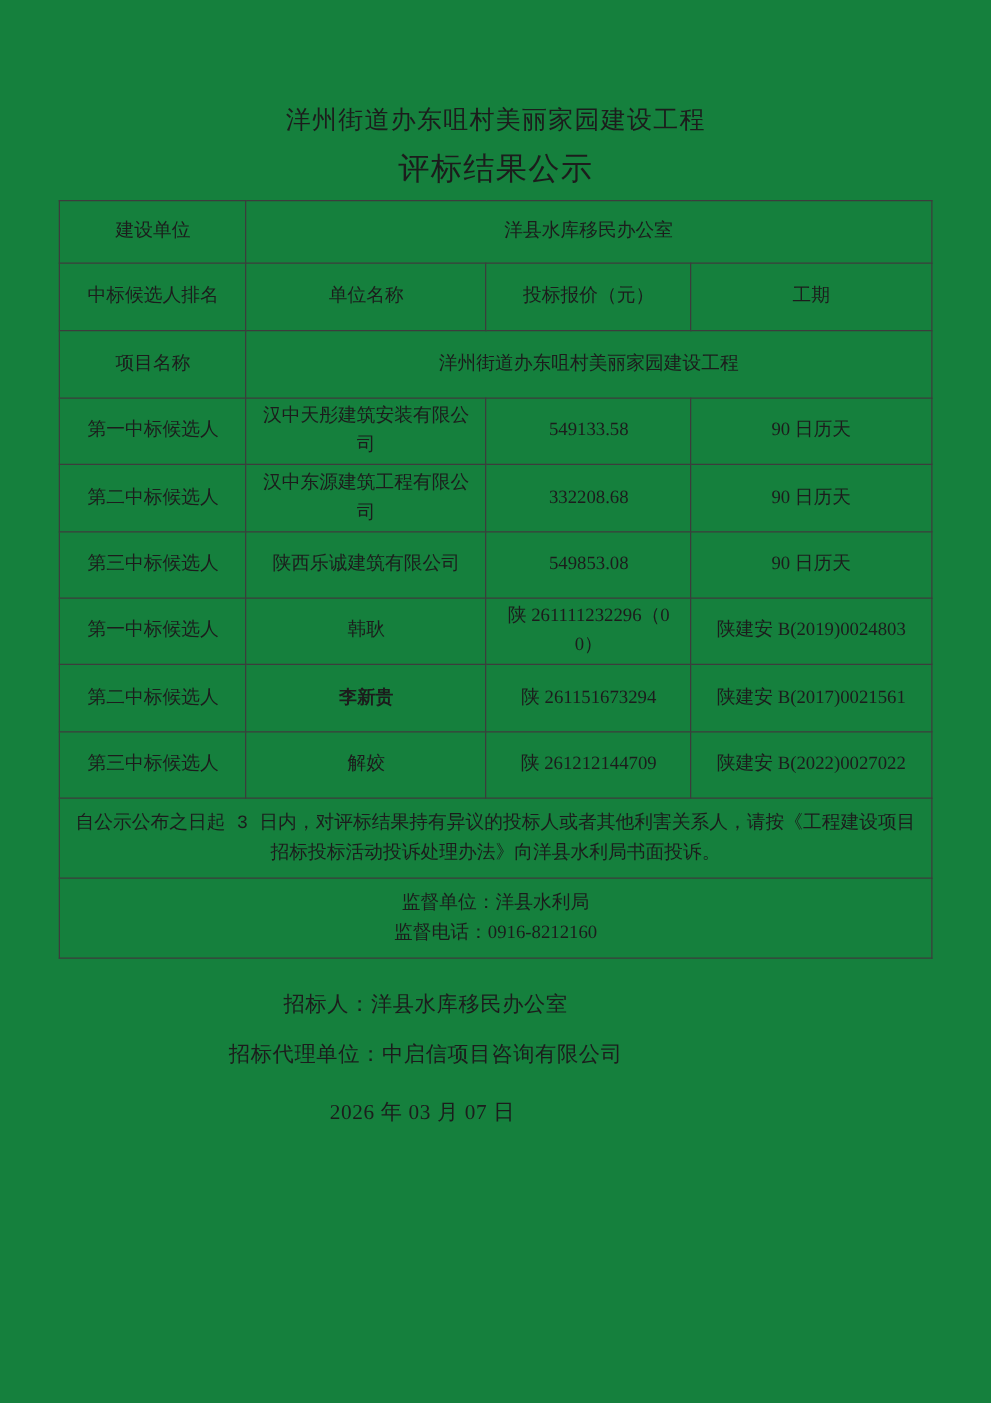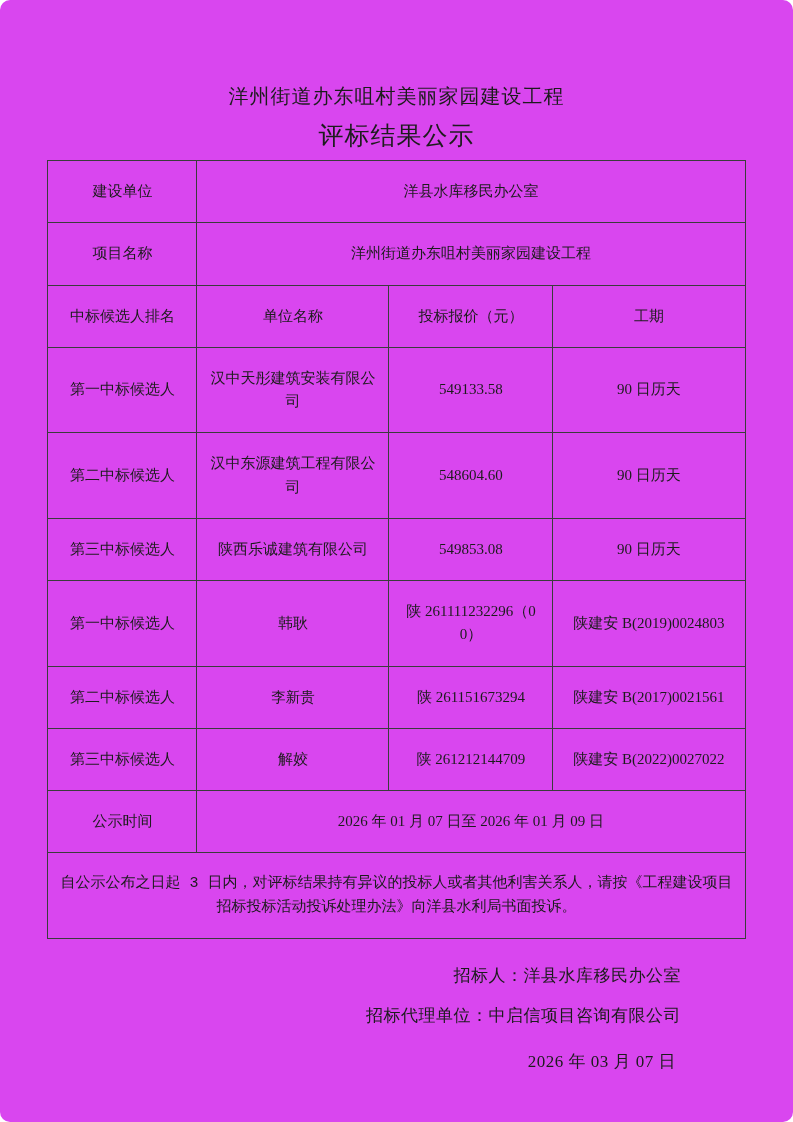--- a/index.html
+++ b/index.html
@@ -12,22 +12,21 @@
     width: 793px;
     height: 1122px;
     font-family: "Liberation Serif", "DejaVu Serif", serif;
     color: #1c1c1c;
     overflow: hidden;
   }
   .page {
     position: relative;
     width: 793px;
     height: 1122px;
-    background: #d946ef;
-    border-radius: 10px;
+    background: #15803d;
   }
   .doc-title {
     padding-top: 84px;
     text-align: center;
     font-size: 20px;
     font-weight: 400;
     line-height: 24px;
     letter-spacing: 1px;
   }
   .doc-subtitle {
@@ -42,45 +41,45 @@
     width: 697px;
     margin: 12px auto 0 auto;
     border-collapse: collapse;
     table-layout: fixed;
     font-size: 15px;
   }
   table.bid-table td {
     border: 1px solid #3c3c3c;
     text-align: center;
     vertical-align: middle;
-    padding: 19px 6px;
+    padding: 2px 6px;
     line-height: 1.55;
     word-break: break-all;
   }
   tr.r50 td { height: 50px; }
   tr.r53 td { height: 53px; }
   tr.r54 td { height: 54px; }
   tr.r47 td { height: 47px; }
   tr.r64 td { height: 64px; }
   td.left-cell { text-align: left; padding-left: 9px; }
   td.notice-cell {
     text-align: left;
     padding: 6px 9px;
     line-height: 2.0;
     font-family: Liberation Mono, monospace;
   }
   td.supervision-cell {
     text-align: left;
     padding: 4px 9px;
     line-height: 1.85;
   }
-  .bold-name { font-weight: 400; font-family: "Liberation Sans", "DejaVu Sans", sans-serif; font-size: 14.5px; }
+  .bold-name { font-weight: 700; font-family: "Liberation Sans", "DejaVu Sans", sans-serif; font-size: 14.5px; }
   .footer {
     margin-top: 26px;
-    text-align: right;
+    text-align: center;
     padding-right: 112px;
     font-size: 17px;
   }
   .footer p {
     margin: 0 0 19px 0;
     line-height: 21px;
     letter-spacing: 0.5px;
   }
   .footer p.footer-date {
     margin-top: 25px;
@@ -101,40 +100,40 @@
       <col style="width:192px">
       <col style="width:164px">
       <col style="width:192px">
     </colgroup>
     <tbody>
       <tr class="r50">
         <td>建设单位</td>
         <td colspan="3">洋县水库移民办公室</td>
       </tr>
       <tr class="r54">
-        <td>项目名称</td>
-        <td colspan="3">洋州街道办东咀村美丽家园建设工程</td>
-      </tr>
-
-      <tr class="r54">
         <td>中标候选人排名</td>
         <td>单位名称</td>
         <td>投标报价（元）</td>
         <td>工期</td>
+      </tr>
+
+      <tr class="r54">
+        <td>项目名称</td>
+        <td colspan="3">洋州街道办东咀村美丽家园建设工程</td>
       </tr>
       <tr class="r53">
         <td>第一中标候选人</td>
         <td>汉中天彤建筑安装有限公司</td>
         <td>549133.58</td>
         <td>90 日历天</td>
       </tr>
       <tr class="r54">
         <td>第二中标候选人</td>
         <td>汉中东源建筑工程有限公司</td>
-        <td>548604.60</td>
+        <td>332208.68</td>
         <td>90 日历天</td>
       </tr>
       <tr class="r53">
         <td>第三中标候选人</td>
         <td>陕西乐诚建筑有限公司</td>
         <td>549853.08</td>
         <td>90 日历天</td>
       </tr>
 
       <tr class="r53">
@@ -149,29 +148,31 @@
         <td>陕 261151673294</td>
         <td>陕建安 B(2017)0021561</td>
       </tr>
       <tr class="r53">
         <td>第三中标候选人</td>
         <td>解姣</td>
         <td>陕 261212144709</td>
         <td>陕建安 B(2022)0027022</td>
       </tr>
 
-      <tr class="r47">
-        <td>公示时间</td>
-        <td colspan="3" class="left-cell">2026 年 01 月 07 日至 2026 年 01 月 09 日</td>
-      </tr>
 
       <tr class="r64">
         <td colspan="4" class="notice-cell">自公示公布之日起 3 日内，对评标结果持有异议的投标人或者其他利害关系人，请按《工程建设项目招标投标活动投诉处理办法》向洋县水利局书面投诉。</td>
       </tr>
 
+      <tr class="r64">
+        <td colspan="4" class="supervision-cell">
+          <div>监督单位：洋县水利局</div>
+          <div>监督电话：0916-8212160</div>
+        </td>
+      </tr>
     </tbody>
   </table>
 
   <div class="footer">
     <p>招标人：洋县水库移民办公室</p>
     <p>招标代理单位：中启信项目咨询有限公司</p>
     <p class="footer-date">2026 年 03 月 07 日</p>
   </div>
 
 </div>

